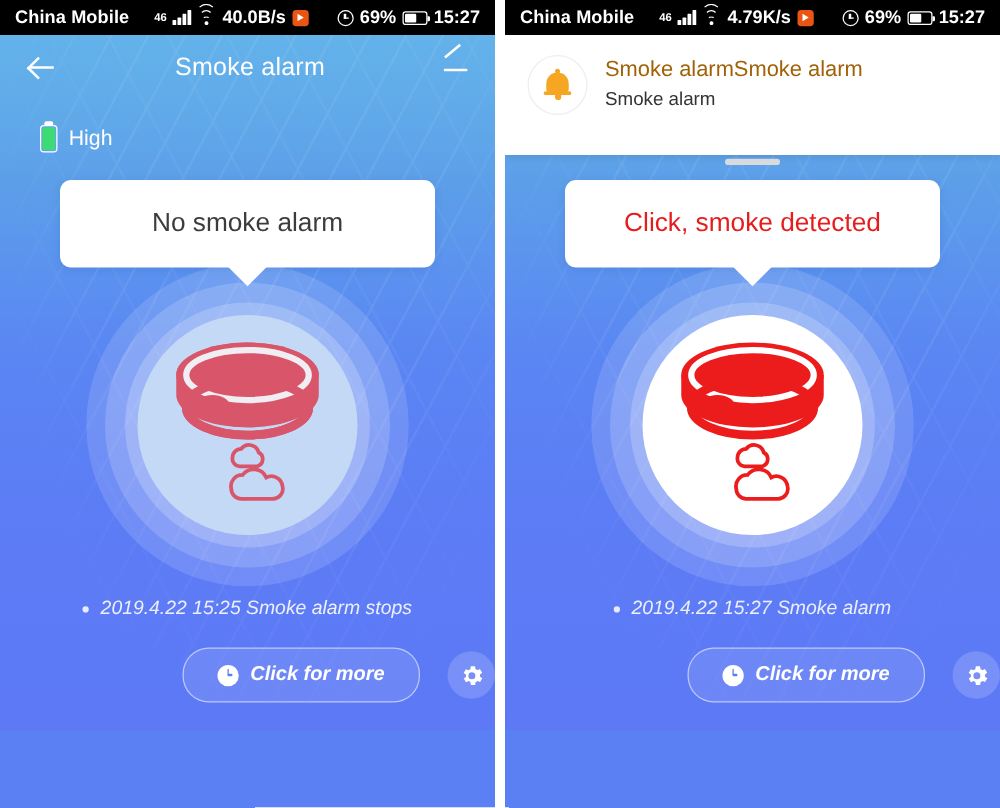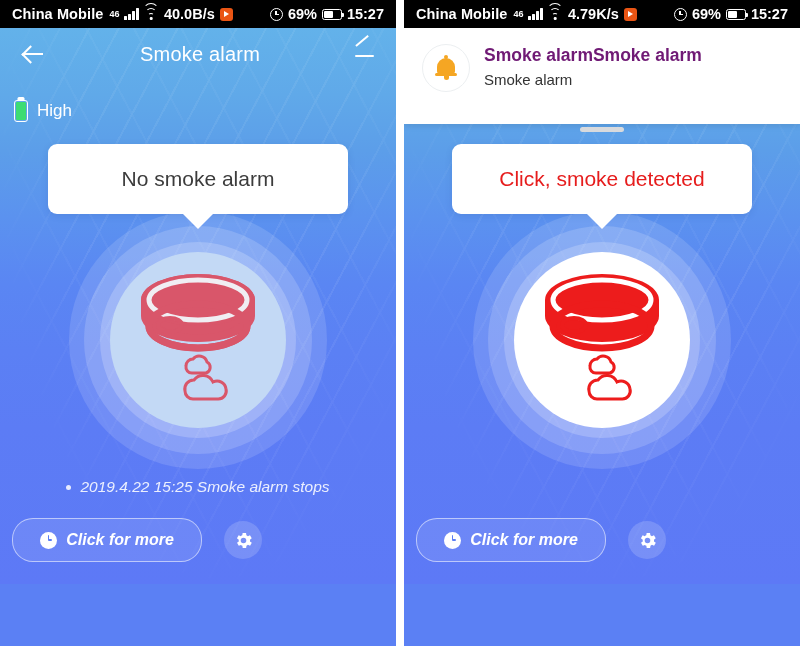--- a/index.html
+++ b/index.html
@@ -39,21 +39,21 @@
     display: flex;
     align-items: center;
     justify-content: space-between;
     padding: 0 12px;
     font-size: 14.5px;
     box-sizing: border-box;
     font-weight: bold;
   }
   .sb-left, .sb-right { display: flex; align-items: center; gap: 5px; }
   .sb-carrier { letter-spacing: .1px; }
-  .sb-sup { font-size: 9px; vertical-align: super; margin-left: 1px;}
+  .sb-sup { font-size: 9px; vertical-align: super; margin-left: 15px;}
   .bars { display: inline-flex; align-items: flex-end; gap: 1.5px; height: 12px; }
   .bars i { display: block; width: 2.5px; background: #fff; border-radius: .5px; }
   .bars i:nth-child(1){height:4px}
   .bars i:nth-child(2){height:6px}
   .bars i:nth-child(3){height:9px}
   .bars i:nth-child(4){height:12px}
   .wifi { position: relative; width: 15px; height: 12px; }
   .wifi span {
     position: absolute; left: 50%; bottom: 0; transform: translateX(-50%);
     border: 1.6px solid #fff; border-bottom-color: transparent;
@@ -173,33 +173,33 @@
   .bell .base {
     position:absolute; left:0; top:17px; width:22px; height:3px;
     background:#f5a623; border-radius:2px;
   }
   .bell .clapper {
     position:absolute; left:8.5px; top:20px; width:5px; height:4px;
     background:#f5a623; border-radius:0 0 4px 4px;
   }
   .notif-text { margin-left: 14px; padding-top: 2px; }
   .notif-title {
-    font-size: 17.5px; font-weight: bold; color: #701a75; line-height: 1.35;
+    font-size: 17.5px; font-weight: normal; color: #a16207; line-height: 1.35;
   }
   .notif-sub { font-size: 15px; color: #333; line-height: 1.45; margin-top: 1px; }
   .notif-handle {
     position: absolute; z-index: 31; left: 50%; transform: translateX(-50%);
     top: 99px; width: 44px; height: 5px; border-radius: 3px; background: #d8dadd;
   }
 
   
   .battery-row {
     position: relative; z-index: 10;
     display: flex; align-items: center; gap: 9px;
-    padding: 20px 0 0 14px; color: #ffffff; font-size: 17px;
+    padding: 20px 0 0 32px; color: #ffffff; font-size: 17px;
   }
   .batt-icon {
     width: 14px; height: 22px; border: 1.8px solid #fff; border-radius: 3px;
     box-sizing: border-box; position: relative; padding: 1.4px;
   }
   .batt-icon::before {
     content:""; position:absolute; left:50%; transform:translateX(-50%); top:-4px;
     width:7px; height:2.6px; background:#fff; border-radius:1.5px 1.5px 0 0;
   }
   .batt-icon i { display:block; width:100%; height:100%; background:#3ddc73; border-radius:1px; }
@@ -245,21 +245,21 @@
   .footer {
     position: absolute; z-index: 12; left: 0; right: 0; bottom: 22px; font-style: italic;
   }
   .log-line {
     display: flex; align-items: center; justify-content: center;
     gap: 9px; color: rgba(255,255,255,.88); font-size: 15.5px;
     margin-bottom: 22px;
   }
   .log-dot { width: 5px; height: 5px; border-radius: 50%; background: rgba(255,255,255,.85); }
   .footer-actions {
-    display: flex; align-items: center; justify-content: flex-start; gap: 22px; margin-left: 12px;
+    display: flex; align-items: center; justify-content: flex-end; gap: 22px;
   }
   .pill {
     width: 188px; height: 42px; border-radius: 21px;
     border: 1px solid rgba(255,255,255,.55);
     background: rgba(255,255,255,.10);
     display: flex; align-items: center; justify-content: center; gap: 9px;
     color: #fff; font-size: 16px; font-weight: bold; cursor: pointer;
   }
   .clock-ico {
     width: 17px; height: 17px; border-radius: 50%; background: #fff; position: relative;
@@ -455,20 +455,24 @@
             </g>
             <g fill="none" stroke="#ed1c1c" stroke-width="3">
               <path d="M63 96 a7 7 0 0 1 7 -7 a8 8 0 0 1 14 3 a6 6 0 0 1 -1 11 l-14 0 a6 6 0 0 1 -6 -7 Z"></path>
               <path d="M62 121 a9 9 0 0 1 9 -11 a11 11 0 0 1 19 2 a9 9 0 0 1 13 7 a8 8 0 0 1 -8 10 l-25 0 a8 8 0 0 1 -8 -8 Z"></path>
             </g>
           </svg>
         </div>
       </div>
 
       <div class="footer">
+        <div class="log-line">
+          <span class="log-dot"></span>
+          <span>2019.4.22 15:27 Smoke alarm</span>
+        </div>
         <div class="footer-actions">
           <div class="pill">
             <span class="clock-ico"></span>
             <span>Click for more</span>
           </div>
           <div class="gear-btn">
             <svg width="21" height="21" viewBox="0 0 24 24">
               <path fill="#ffffff" d="M19.4 13a7.8 7.8 0 0 0 0-2l2-1.6-2-3.4-2.4 1a7.6 7.6 0 0 0-1.7-1l-.4-2.5h-3.9l-.4 2.6c-.6.2-1.2.5-1.7 1l-2.4-1-2 3.4L6.6 11a7.8 7.8 0 0 0 0 2l-2 1.6 2 3.4 2.4-1c.5.4 1.1.7 1.7 1l.4 2.5h3.9l.4-2.6c.6-.2 1.2-.5 1.7-1l2.4 1 2-3.4-2.1-1.5zM12 15.2A3.2 3.2 0 1 1 12 8.8a3.2 3.2 0 0 1 0 6.4z"></path>
             </svg>
           </div>

